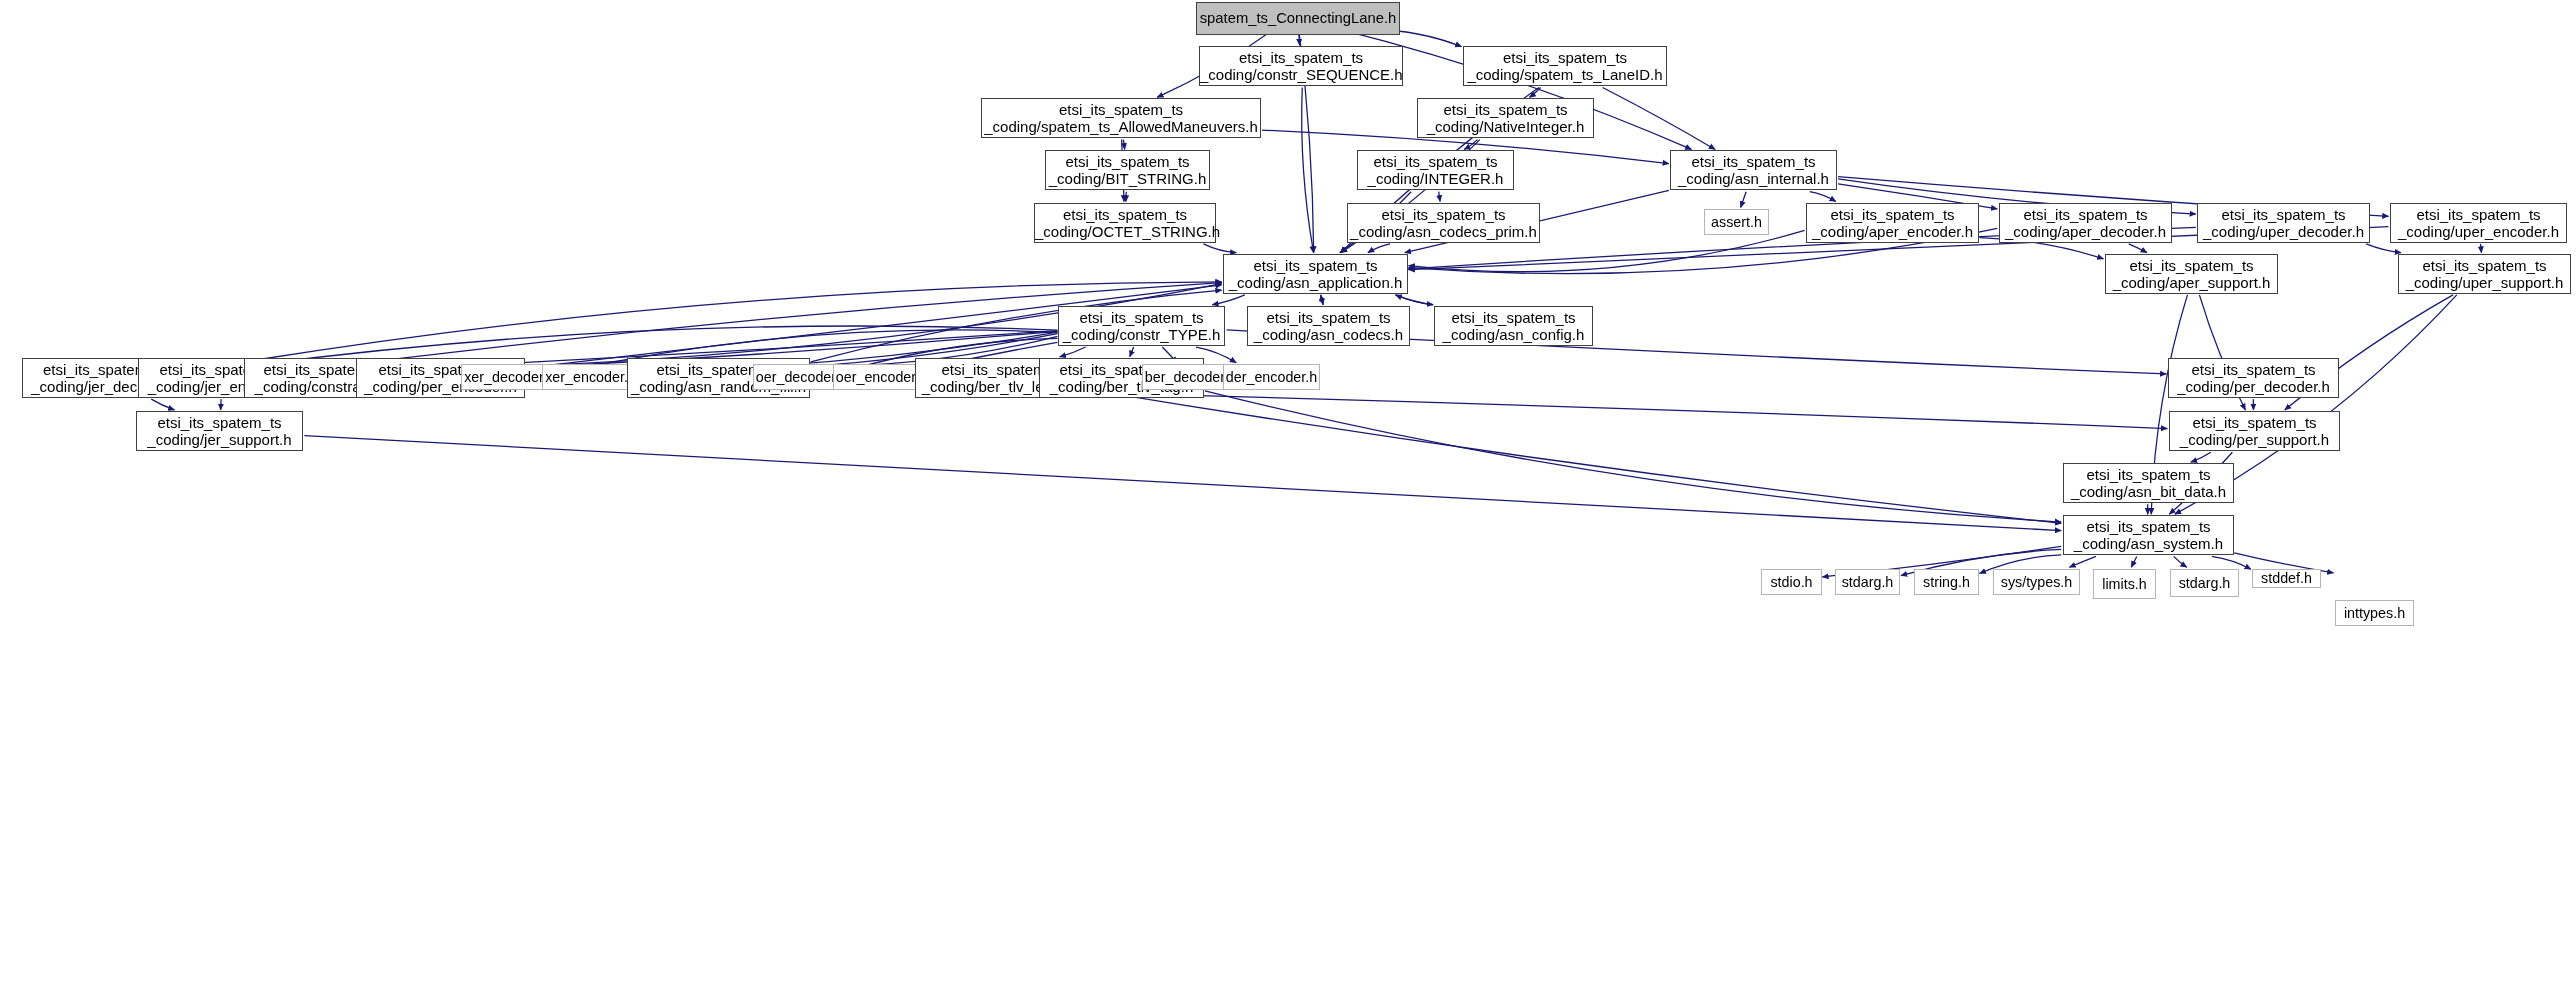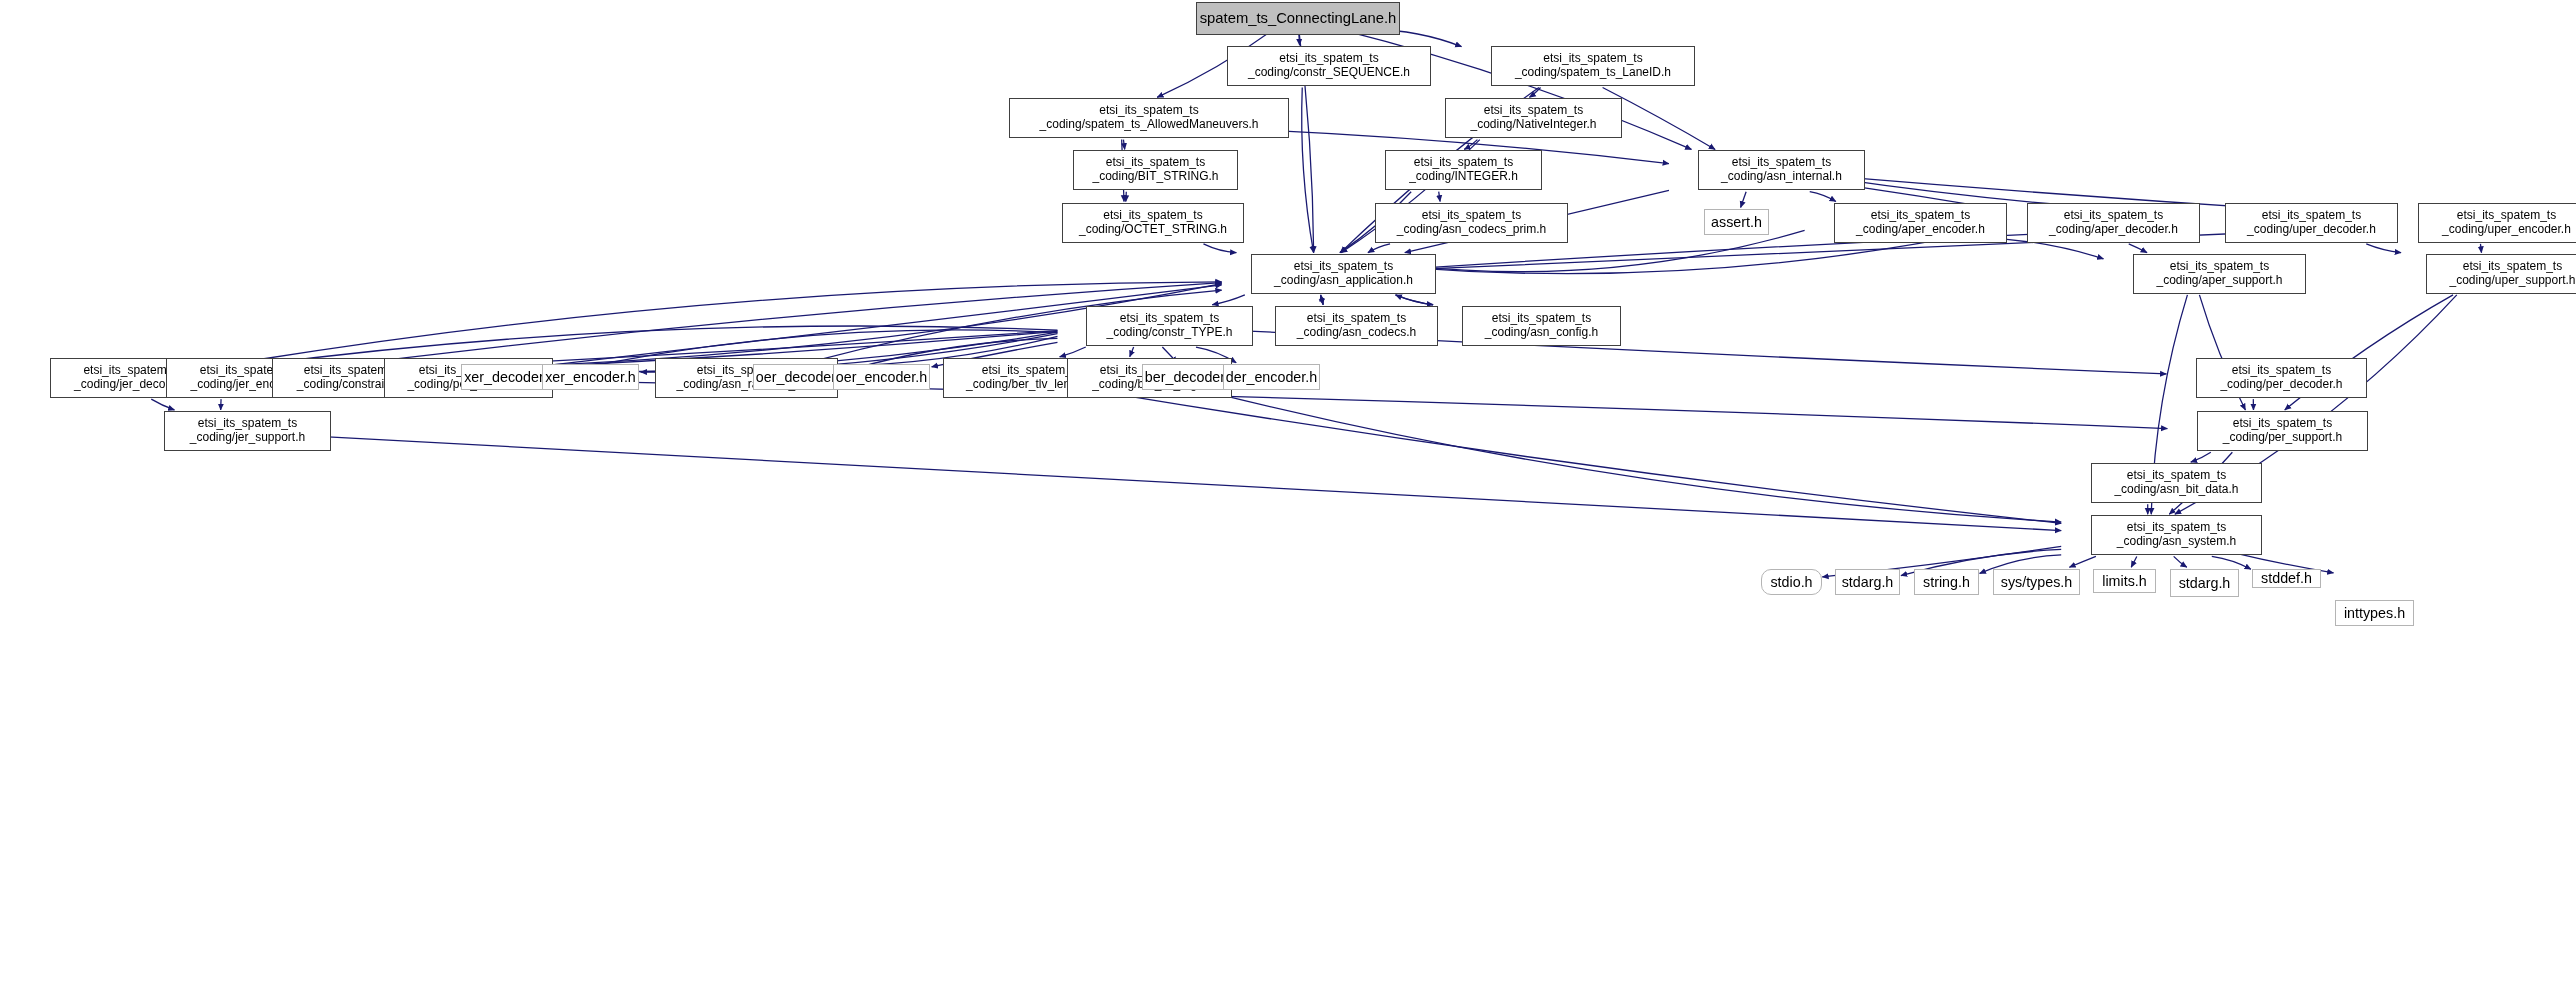--- a/index.html
+++ b/index.html
@@ -42,22 +42,21 @@
     white-space: pre-line;
   }
   
   .n-root {
     background: #bfbfbf;
     border: 1px solid #404040;
     font-size: 14.8px;
   }
   .n-main {
     border: 1px solid #404040;
-    font-size: 12px;
-    margin-left: 28px;
+    font-size: 15px;
   }
   .n-ext {
     border: 1px solid #b4b4b4;
     font-size: 14.3px;
   }
 </style>
 </head>
 <body>
 
 <div id="graph-root">
@@ -211,22 +210,22 @@
     <div class="gnode n-main" style="left: 2168px; top: 358px; width: 171px; height: 40px;"><span class="gnode-label">etsi_its_spatem_ts
 _coding/per_decoder.h</span></div>
     <div class="gnode n-main" style="left: 136px; top: 411px; width: 167px; height: 40px;"><span class="gnode-label">etsi_its_spatem_ts
 _coding/jer_support.h</span></div>
     <div class="gnode n-main" style="left: 2169px; top: 411px; width: 171px; height: 40px;"><span class="gnode-label">etsi_its_spatem_ts
 _coding/per_support.h</span></div>
     <div class="gnode n-main" style="left: 2063px; top: 463px; width: 171px; height: 40px;"><span class="gnode-label">etsi_its_spatem_ts
 _coding/asn_bit_data.h</span></div>
     <div class="gnode n-main" style="left: 2063px; top: 515px; width: 171px; height: 40px;"><span class="gnode-label">etsi_its_spatem_ts
 _coding/asn_system.h</span></div>
-    <div class="gnode n-ext" style="left: 1761px; top: 569px; width: 61px; height: 25.6px; border-radius: 10px;"><span class="gnode-label">stdio.h</span></div>
+    <div class="gnode n-ext" style="left: 1761px; top: 569px; width: 61px; height: 25.6px;"><span class="gnode-label">stdio.h</span></div>
     <div class="gnode n-ext" style="left: 1835px; top: 569px; width: 65px; height: 25.6px;"><span class="gnode-label">stdarg.h</span></div>
     <div class="gnode n-ext" style="left: 1914px; top: 569px; width: 65px; height: 25.6px;"><span class="gnode-label">string.h</span></div>
     <div class="gnode n-ext" style="left: 1993px; top: 569px; width: 87px; height: 25.6px;"><span class="gnode-label">sys/types.h</span></div>
-    <div class="gnode n-ext" style="left: 2093px; top: 569px; width: 63px; height: 24px;"><span class="gnode-label">limits.h</span></div>
+    <div class="gnode n-ext" style="left: 2093px; top: 569px; width: 63px; height: 30px;"><span class="gnode-label">limits.h</span></div>
     <div class="gnode n-ext" style="left: 2170px; top: 569px; width: 69px; height: 28px;"><span class="gnode-label">stdarg.h</span></div>
     <div class="gnode n-ext" style="left: 2252px; top: 569px; width: 69px; height: 19px;"><span class="gnode-label">stddef.h</span></div>
     <div class="gnode n-ext" style="left: 2335px; top: 600px; width: 79px; height: 25.6px;"><span class="gnode-label">inttypes.h</span></div>
   </div>
 
 
 </body></html>

